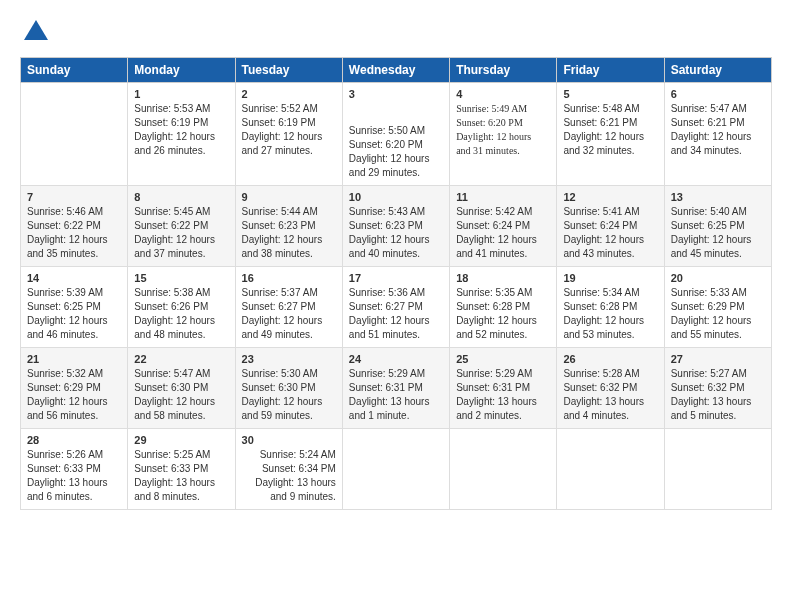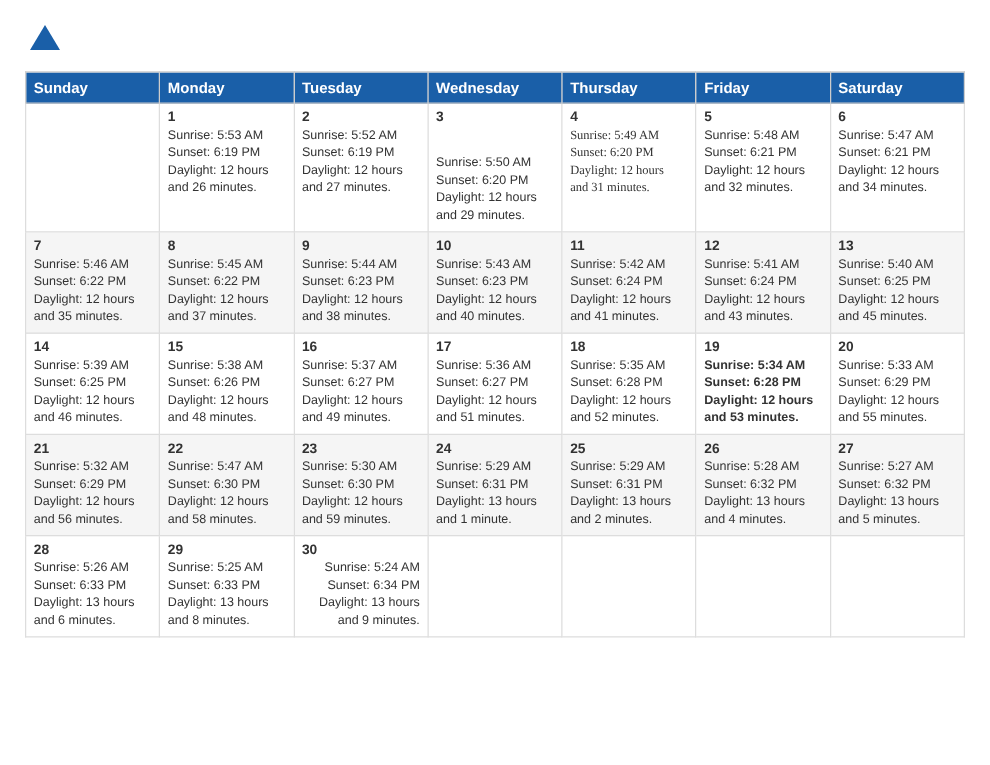--- a/index.html
+++ b/index.html
@@ -248,21 +248,21 @@
           </td>
           <td>
             <span class="day-num">18</span>
             <div class="day-info" style="white-space: pre-line;">Sunrise: 5:35 AM
 Sunset: 6:28 PM
 Daylight: 12 hours
 and 52 minutes.</div>
           </td>
           <td>
             <span class="day-num">19</span>
-            <div class="day-info" style="white-space: pre-line; font-weight: bold;">Sunrise: 5:34 AM
+            <div class="day-info" style="white-space: pre-line;">Sunrise: 5:34 AM
 Sunset: 6:28 PM
 Daylight: 12 hours
 and 53 minutes.</div>
           </td>
           <td>
             <span class="day-num">20</span>
             <div class="day-info" style="white-space: pre-line;">Sunrise: 5:33 AM
 Sunset: 6:29 PM
 Daylight: 12 hours
 and 55 minutes.</div>

